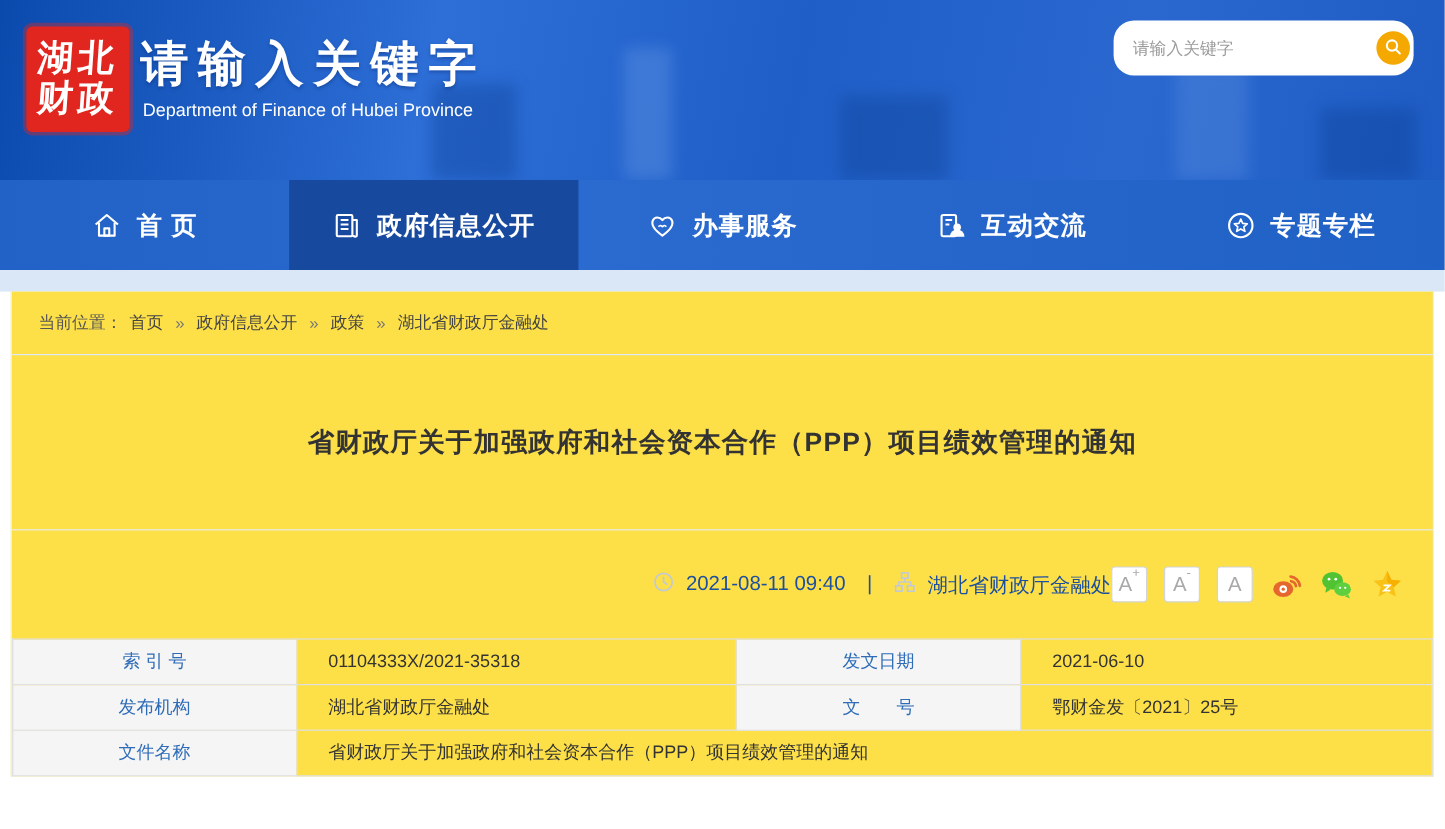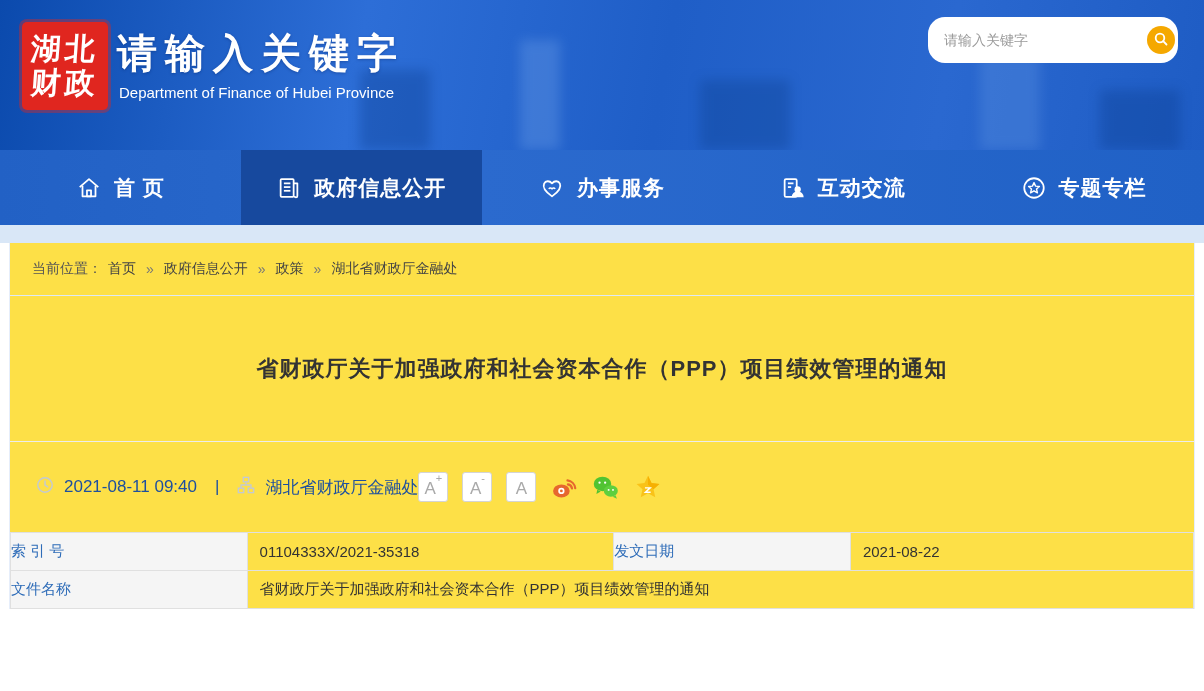--- a/index.html
+++ b/index.html
@@ -52,35 +52,35 @@
   .breadcrumb { height:53px; display:flex; align-items:center; padding-left:22px;
                 font-size:14px; color:#555; border-bottom:1px solid #dde9f7; }
   .breadcrumb .crumb { margin:4px 6px; color:#444; cursor:pointer; }
   .breadcrumb .sep { margin:0 4px; color:#777; }
   .breadcrumb .prefix { color:#555; }
 
   .title-sec { height:146px; display:flex; align-items:center; justify-content:center;
                border-bottom:1px solid #ececec; }
   .doc-title { font-size:22px; font-weight:bold; color:#333; letter-spacing:1px; }
 
-  .meta { height:90px; display:flex; align-items:center; justify-content:flex-start;
+  .meta { height:90px; display:flex; align-items:center; justify-content:flex-end;
           padding:0 24px 0 26px; }
   .meta-left { display:flex; align-items:center; gap:10px; font-size:17px; color:#1d4f9f; }
   .meta-left .pipe { margin:0 8px; color:#1d4f9f; }
   .meta-right { display:flex; align-items:center; gap:14px; }
   .font-btn { width:30px; height:30px; border:1px solid #d4d4d4; border-radius:3px; background:#fff;
               color:#a9a9a9; font-size:17px; line-height:1; cursor:pointer; position:relative; }
   .font-btn sup { font-size:11px; position:relative; top:-5px; }
   .share { width:28px; height:28px; cursor:pointer; display:flex; align-items:center; justify-content:center; }
 
   
   table.doc { width:100%; border-collapse:collapse; table-layout:fixed; }
   table.doc td { border:1px solid #e0e0e0; height:38px; font-size:15px; }
-  td.label { width:20%; background:#f5f5f5; color:#2e6cb8; }
-  td.value { color:#333; padding-left:12px; }
+  td.label { width:20%; background:#f5f5f5; color:#2e6cb8; text-align:center; }
+  td.value { color:#333; padding-left:26px; }
   td.v1 { width:31%; } td.v2 { width:29%; }
 </style>
 </head>
 <body>
 
 <div class="header">
   <div class="sky b1"></div>
   <div class="sky b2"></div>
   <div class="sky b3"></div>
   <div class="sky b4"></div>
@@ -239,21 +239,27 @@
       </span>
     </div>
   </div>
 
   <table class="doc">
     <tbody>
         <tr>
       <td class="label">索 引 号</td>
       <td class="value v1">01104333X/2021-35318</td>
       <td class="label">发文日期</td>
-      <td class="value v2">2021-08-22</td>
+      <td class="value v2">2021-06-10</td>
+    </tr>
+    <tr>
+      <td class="label">发布机构</td>
+      <td class="value v1">湖北省财政厅金融处</td>
+      <td class="label">文　　号</td>
+      <td class="value v2">鄂财金发〔2021〕25号</td>
     </tr>
     <tr>
       <td class="label">文件名称</td>
       <td class="value" colspan="3">省财政厅关于加强政府和社会资本合作（PPP）项目绩效管理的通知</td>
     </tr>
   </tbody>
     </table>
 
 </div>
 

